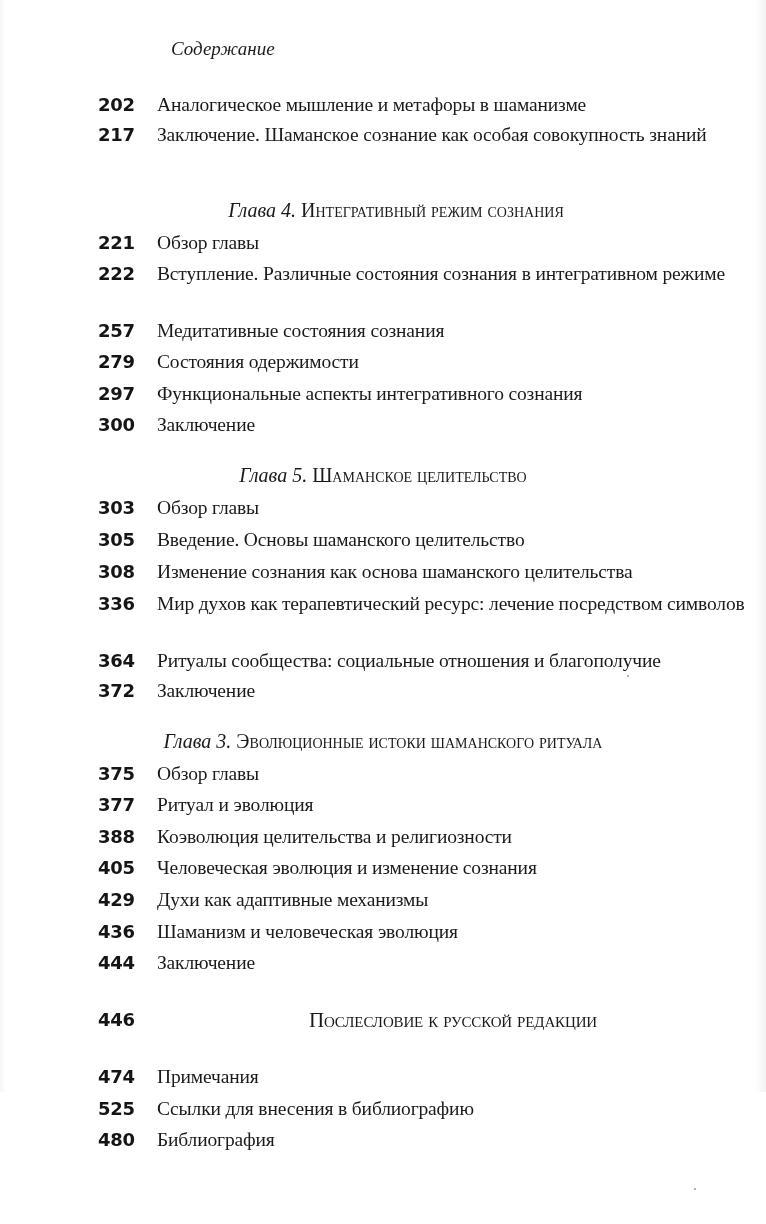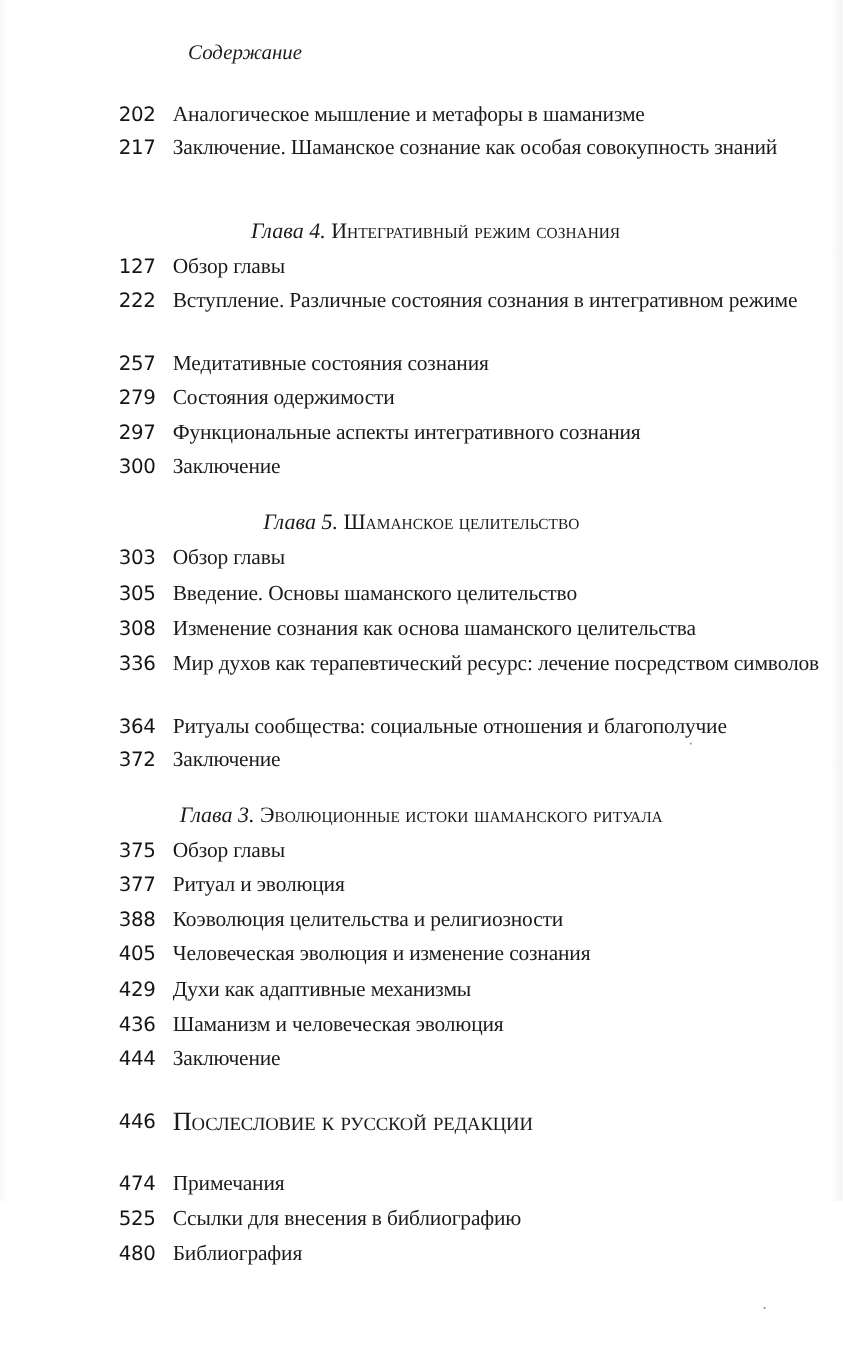--- a/index.html
+++ b/index.html
@@ -29,43 +29,44 @@
       font-size: 19px;
       color: #1d1d1d;
     }
     .row {
       position: absolute;
       left: 0;
       width: 766px;
     }
     .num {
       position: absolute;
-      left: 108px;
+      left: 98px;
       font-family: "DejaVu Sans", "Liberation Sans", sans-serif;
-      font-weight: normal;
+      font-weight: bold;
       font-size: 18px;
       letter-spacing: -0.3px;
       color: #151515;
     }
     .title {
       position: absolute;
       left: 157px;
       width: 592px;
       font-size: 19.5px;
       line-height: 26px;
       color: #1a1a1a;
       letter-spacing: -0.15px;
     }
     .title.justify {
       text-align: justify;
       text-align-last: left;
     }
     .title.smallcaps {
       font-variant: small-caps;
-      font-size: 24px;
+      font-size: 21px;
+      text-align: center;
     }
     .chapter {
       position: absolute;
       left: 0;
       width: 766px;
       text-align: center;
       font-size: 20px;
       color: #1a1a1a;
     }
     .chapter .label {
@@ -95,21 +96,21 @@
   <div class="row" style="top:122px;">
     <span class="num" style="top:2px;">217</span>
     <span class="title justify" style="top:0;">Заключение. Шаманское сознание как особая совокупность знаний</span>
   </div>
 
   <div class="chapter" style="top:199px;padding-left:13px;">
     <span class="label">Глава 4.</span>
     <span class="name">Интегративный режим сознания</span>
   </div>
   <div class="row" style="top:230px;">
-    <span class="num" style="top:2px;">127</span>
+    <span class="num" style="top:2px;">221</span>
     <span class="title">Обзор главы</span>
   </div>
   <div class="row" style="top:261px;">
     <span class="num" style="top:2px;">222</span>
     <span class="title justify">Вступление. Различные состояния сознания в интегративном режиме</span>
   </div>
   <div class="row" style="top:318px;">
     <span class="num" style="top:2px;">257</span>
     <span class="title">Медитативные состояния сознания</span>
   </div>

